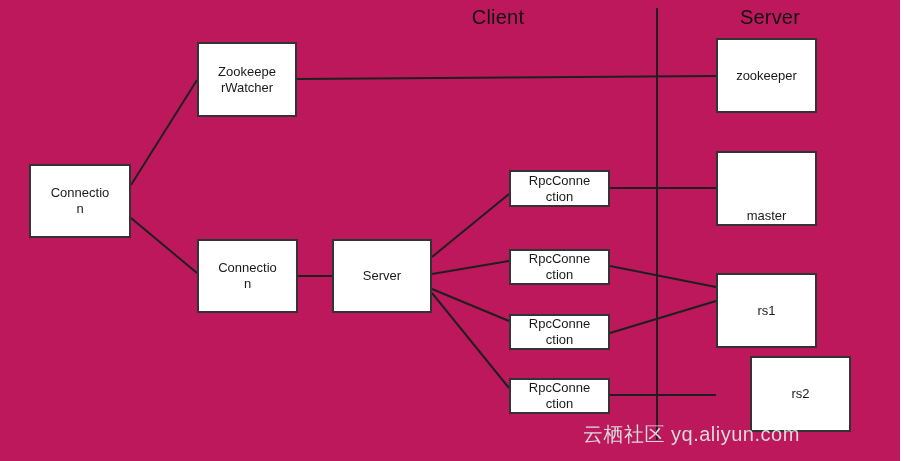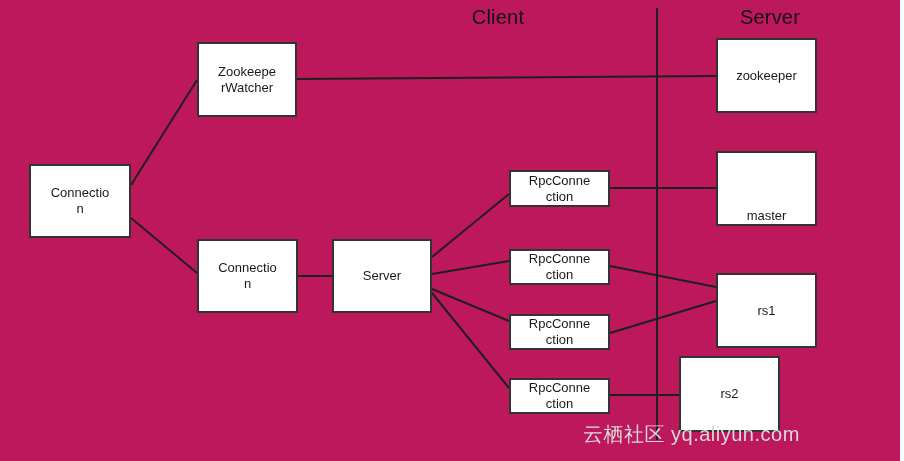--- a/index.html
+++ b/index.html
@@ -59,21 +59,21 @@
     word-break: break-word;
   }
   
   .n-connection        { left: 29px;  top: 164px; width: 102px; height: 74px; align-items: center; }
   .n-zookeeperwatcher  { left: 197px; top: 42px;  width: 100px; height: 75px; }
   .n-rpcclient         { left: 197px; top: 239px; width: 101px; height: 74px; }
   .n-poolmap           { left: 332px; top: 239px; width: 100px; height: 74px; }
   .n-zookeeper         { left: 716px; top: 38px;  width: 101px; height: 75px; }
   .n-master            { left: 716px; top: 151px; width: 101px; height: 75px; align-items: flex-end; }
   .n-rs1               { left: 716px; top: 273px; width: 101px; height: 75px; }
-  .n-rs2               { left: 679px; top: 356px; width: 101px; height: 76px; align-items: center; }
+  .n-rs2               { left: 750px; top: 356px; width: 101px; height: 76px; align-items: center; }
   
   .n-rpcconn1          { left: 509px; top: 170px; width: 101px; height: 37px; }
   .n-rpcconn2          { left: 509px; top: 249px; width: 101px; height: 36px; }
   .n-rpcconn3          { left: 509px; top: 314px; width: 101px; height: 36px; }
   .n-rpcconn4          { left: 509px; top: 378px; width: 101px; height: 36px; }
   .watermark {
     position: absolute;
     left: 583px;
     top: 421px;
     font-size: 20px;

